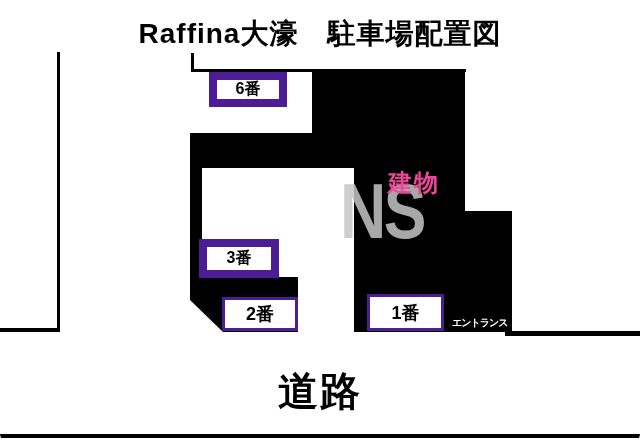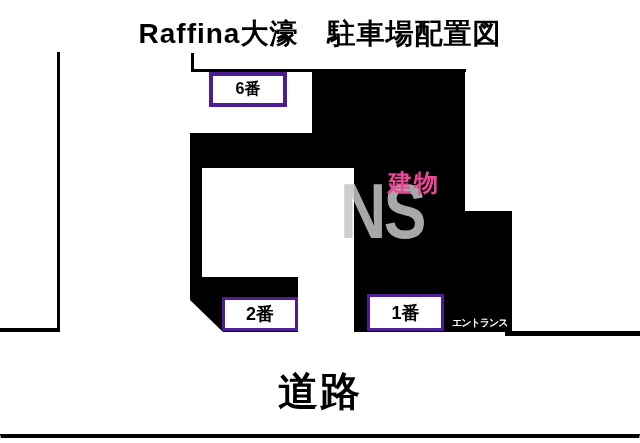--- a/index.html
+++ b/index.html
@@ -44,21 +44,21 @@
   .tri{
     left:190px;top:300px;width:33px;height:32px;
     background:#fff;
     clip-path:polygon(0 0,0 100%,100% 100%);
     z-index:2;
   }
 
   
   .space{
     background:#fff;
-    border:4px solid #4c1d95;
+    border:8px solid #4c1d95;
     box-sizing:border-box;
     display:flex;align-items:center;justify-content:center;
     font-weight:bold;font-size:16px;
     z-index:3;
   }
   .sp6{left:209px;top:72px;width:78px;height:35px;}
   .sp5{left:199px;top:166px;width:80px;height:38px;}
   .sp4{left:199px;top:202px;width:80px;height:39px;}
   .sp3{left:199px;top:239px;width:80px;height:39px;}
   .sp2{left:222px;top:297px;width:76px;height:34px;border-width:3px;font-size:18px;}
@@ -116,20 +116,23 @@
   <div class="abs blk blk-mid"></div>
   <div class="abs blk blk-low"></div>
   <div class="abs blk blk-wall"></div>
   <div class="abs blk blk-two"></div>
 
   <div class="abs tri"></div>
 
   <div class="abs space sp6">
     <span>6番</span>
   </div>
+  <div class="abs space sp3">
+    <span>3番</span>
+  </div>
   <div class="abs space sp2">
     <span>2番</span>
   </div>
   <div class="abs space sp1">
     <span>1番</span>
   </div>
 
   <div class="abs watermark">NS</div>
 
   <div class="abs building-label">建物</div>

